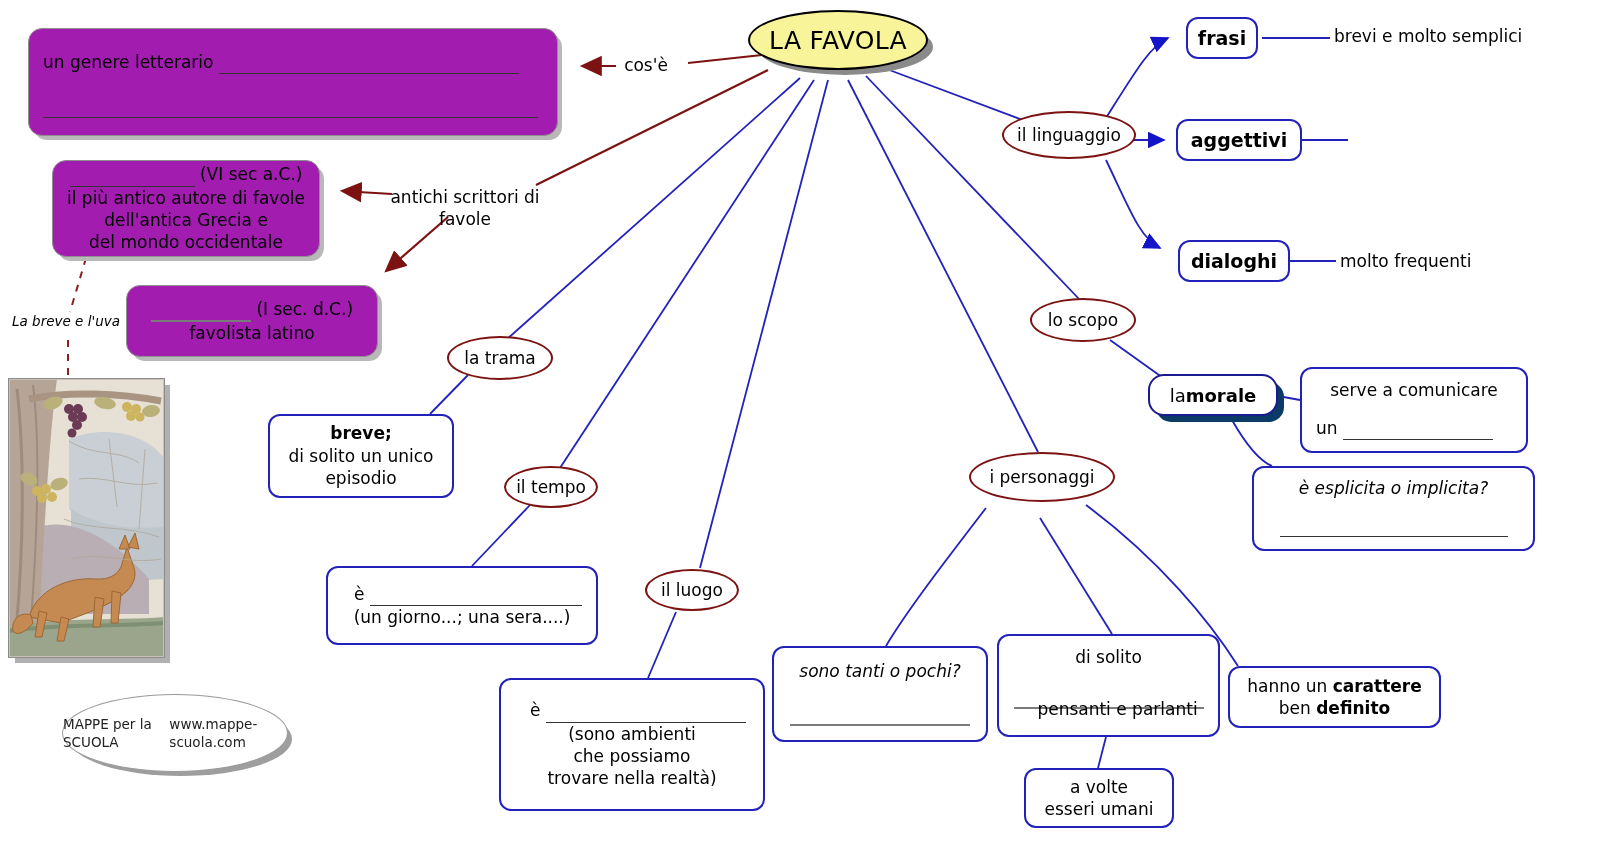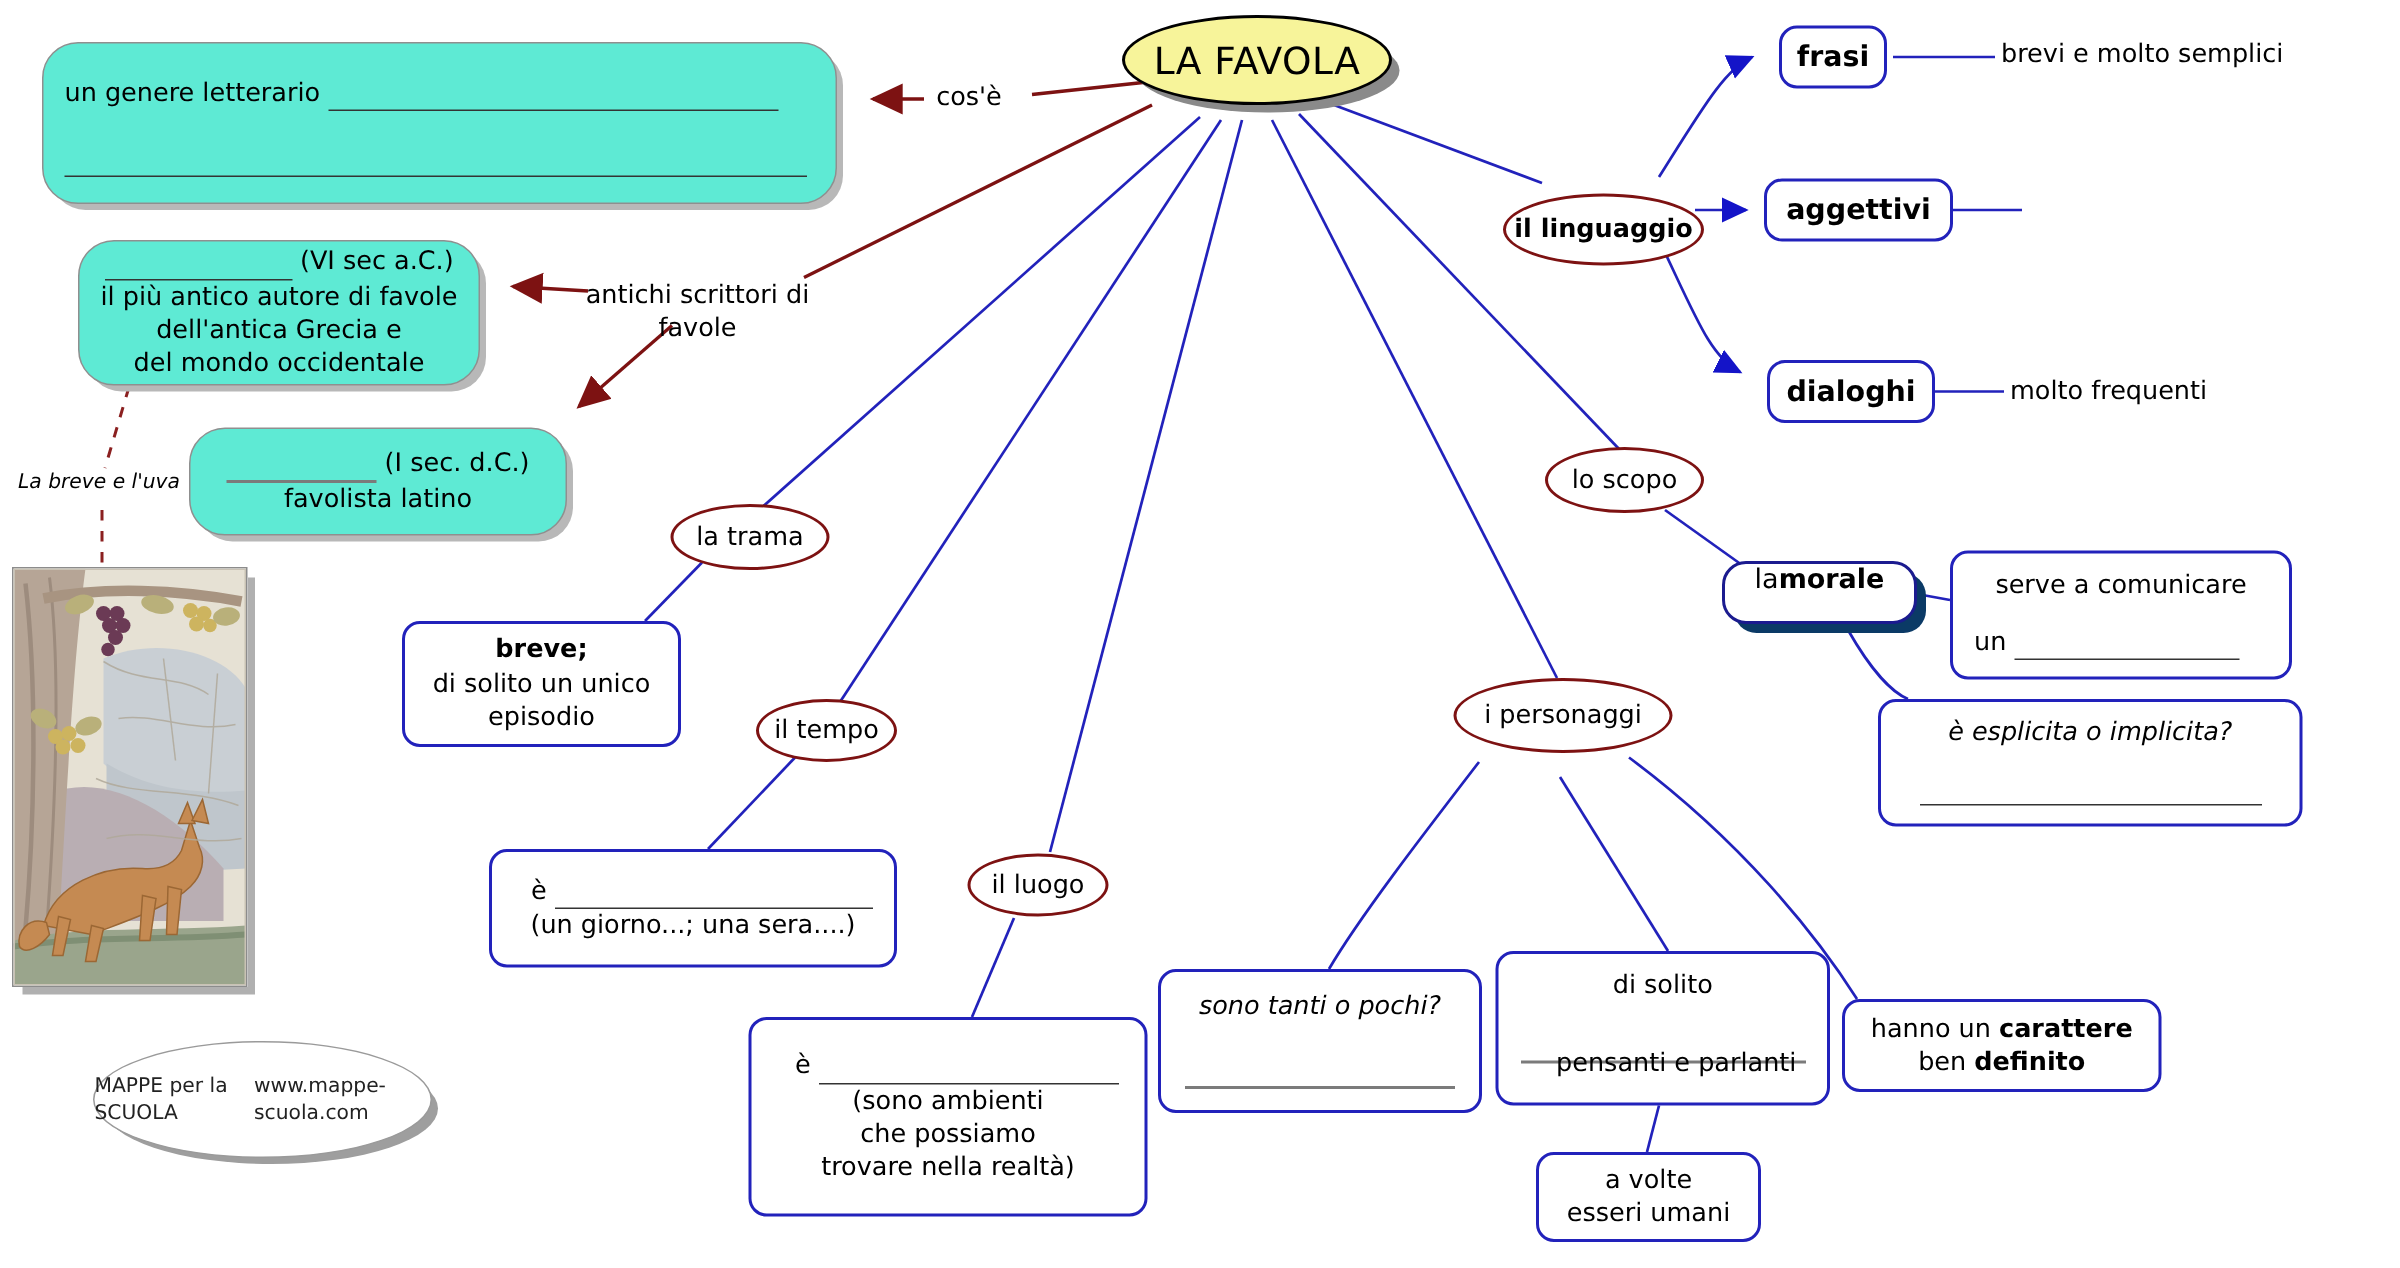--- a/index.html
+++ b/index.html
@@ -8,33 +8,33 @@
     font-family:"DejaVu Sans","Liberation Sans",sans-serif;
     color:#000;
   }
   #canvas{position:absolute;inset:0;width:1600px;height:845px;}
   svg.wires{position:absolute;left:0;top:0;width:1600px;height:845px;pointer-events:none;}
 
   .node{position:absolute;box-sizing:border-box;}
 
   
   .graybox{
-    border:1.6px solid #8f8f8f;border-radius:24px;background:#5eead4;
+    border:1.6px solid #8f8f8f;border-radius:14px;background:#a21caf;
     box-shadow:5px 5px 0 -1px #b8b8b8;
   }
   
   .bluebox{
     border:2px solid #2222bb;border-radius:12px;background:#fff;
   }
 
   
   .pill-morale{
     border:2.5px solid #1b1b8f;border-radius:16px;background:#fff;
     box-shadow:7px 7px 0 -1px #0b3a66;
-    display:flex;align-items:flex-start;justify-content:center;
+    display:flex;align-items:center;justify-content:center;
   }
 
   
   .ellipse{
     border:2px solid #7d1212;border-radius:50%;background:#fff;
     display:flex;align-items:center;justify-content:center;
     font-size:17px;
   }
 
   
@@ -274,21 +274,21 @@
   </div>
 
   <div class="node ellipse" style="left:969px;top:452px;width:146px;height:50px;">
     <span>i personaggi</span>
   </div>
 
   <div class="node ellipse" style="left:1030px;top:298px;width:106px;height:44px;">
     <span>lo scopo</span>
   </div>
 
-  <div class="node ellipse" style="left:1002px;top:129px;width:134px;height:48px;font-weight:bold;">
+  <div class="node ellipse" style="left:1002px;top:111px;width:134px;height:48px;">
     <span>il linguaggio</span>
   </div>
 
   <div class="node bluebox ctext" style="left:268px;top:414px;width:186px;height:84px;">
     <div class="inner" style="text-align:center;">
       <div class="b">breve;</div>
       <div>di solito un unico</div>
       <div>episodio</div>
     </div>
   </div>

